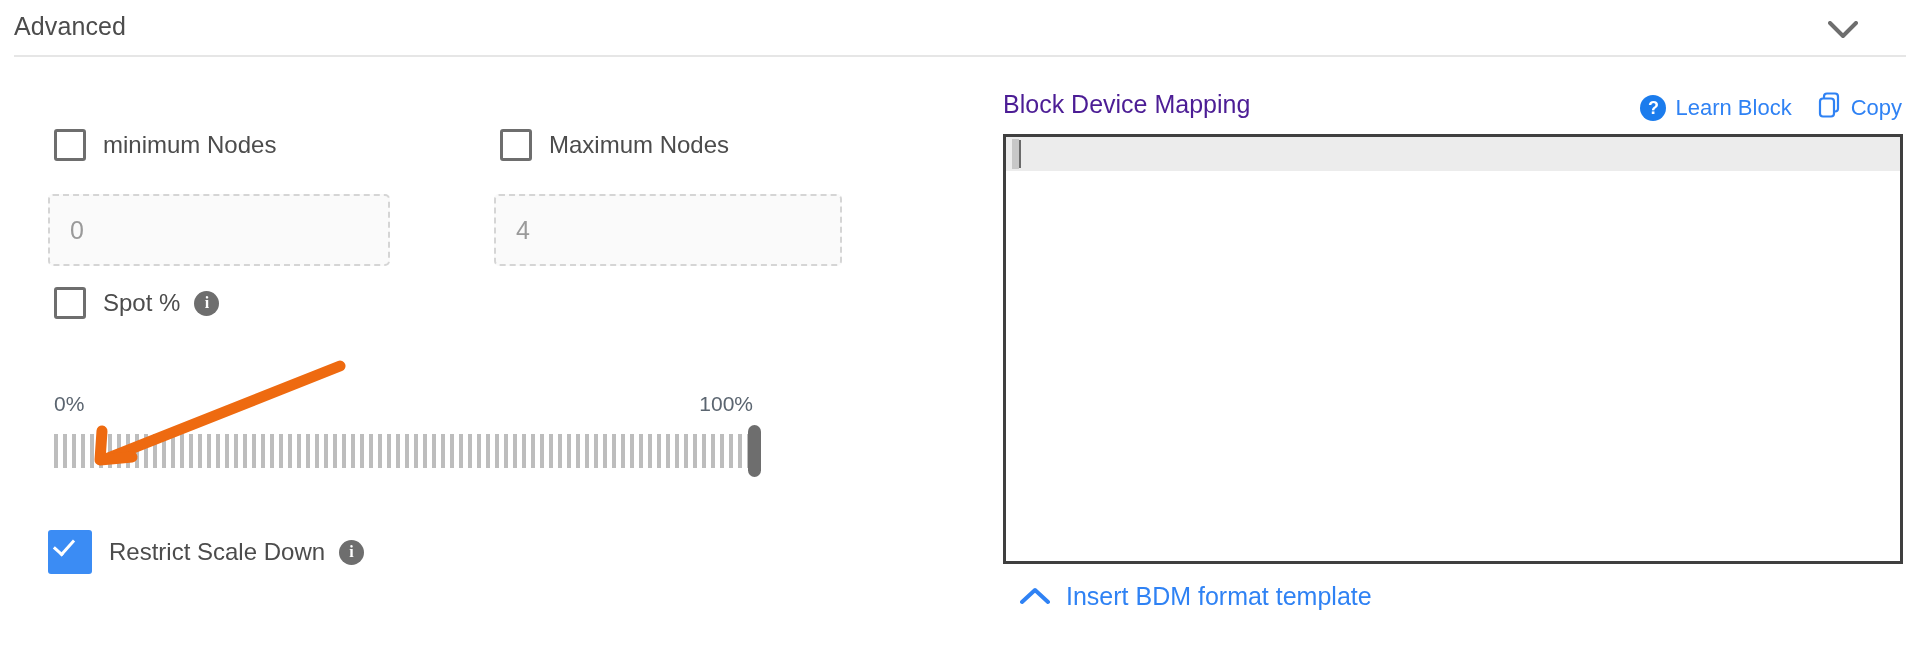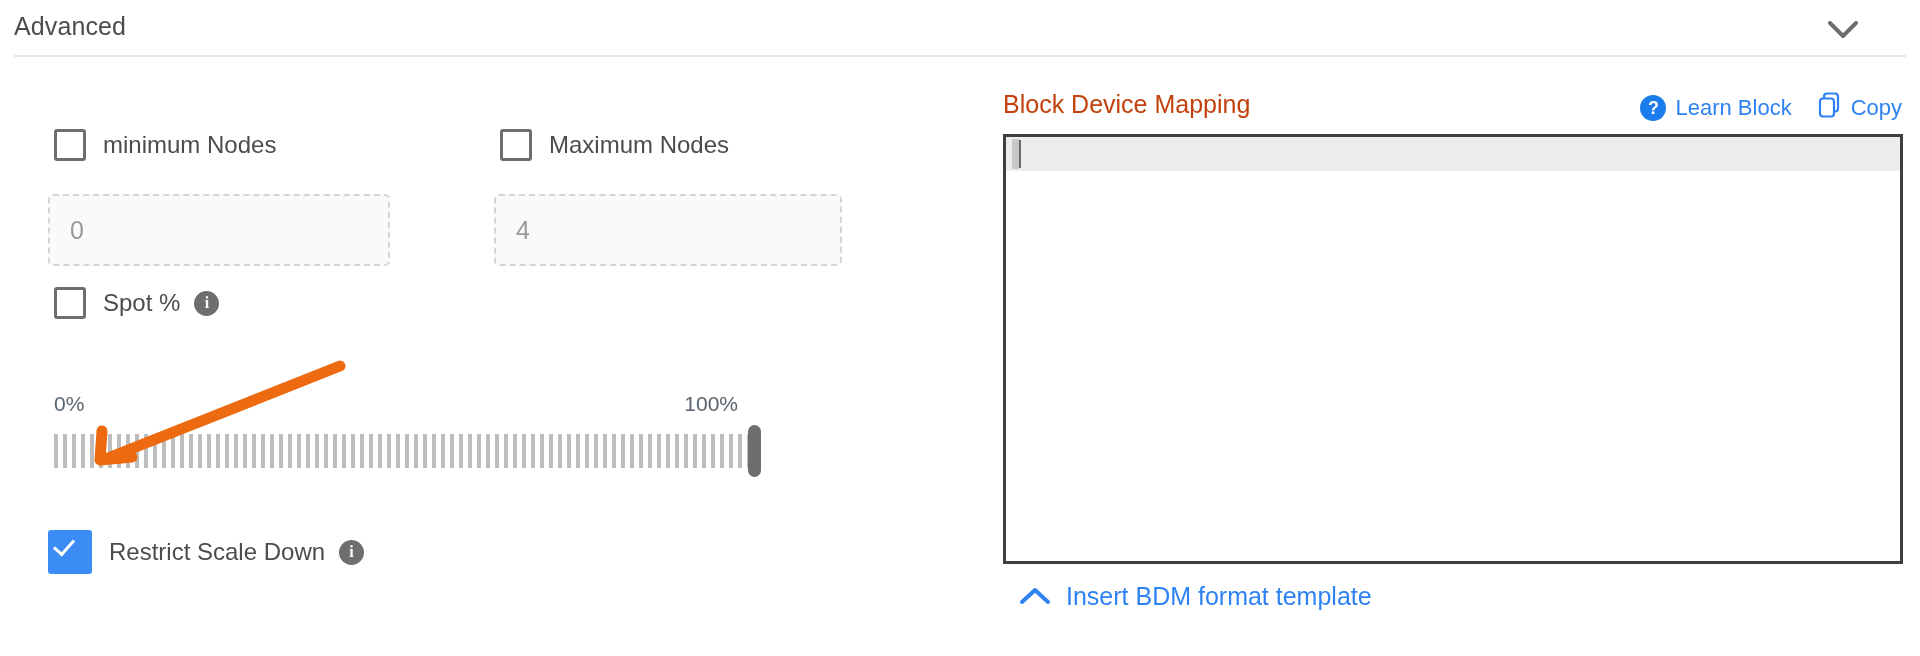--- a/index.html
+++ b/index.html
@@ -139,21 +139,21 @@
     width: 700px;
     height: 80px;
   }
   .slider-caption {
     position: absolute;
     top: 0;
     font-size: 21px;
     color: #5b6570;
   }
   .slider-min { left: 0; }
-  .slider-max { right: 16px; }
+  .slider-max { right: 1px; }
   .slider-track {
     position: absolute;
     left: 0;
     top: 42px;
     width: 700px;
     height: 34px;
     background:
       repeating-linear-gradient(
         to right,
         #bdbdbd 0px, #bdbdbd 4px,
@@ -178,21 +178,21 @@
     left: 990px;
     top: 54px;
     width: 930px;
     height: 602px;
   }
   .bdm-title {
     position: absolute;
     left: 13px;
     top: 36px;
     font-size: 25px;
-    color: #c2410c;
+    color: #4c1d95;
   }
   .bdm-actions {
     position: absolute;
     right: 18px;
     top: 38px;
     display: flex;
     align-items: center;
     gap: 26px;
   }
   .action-link {

